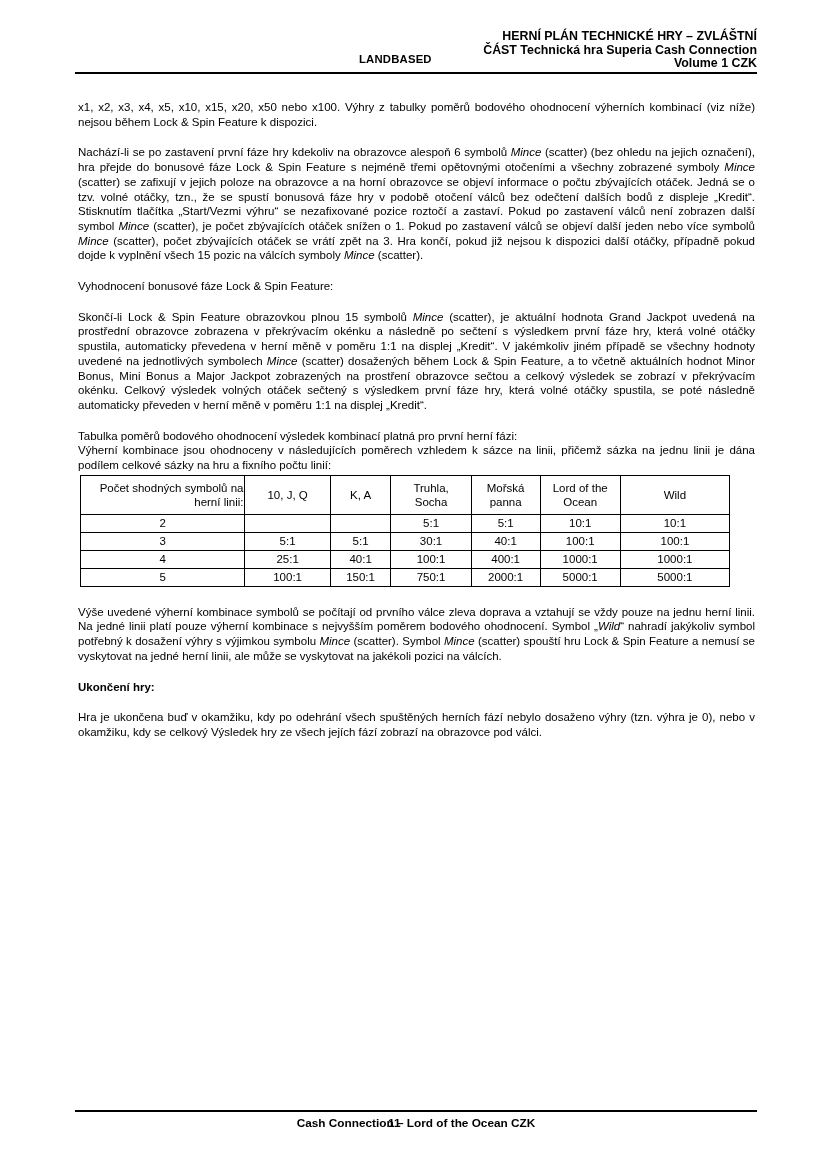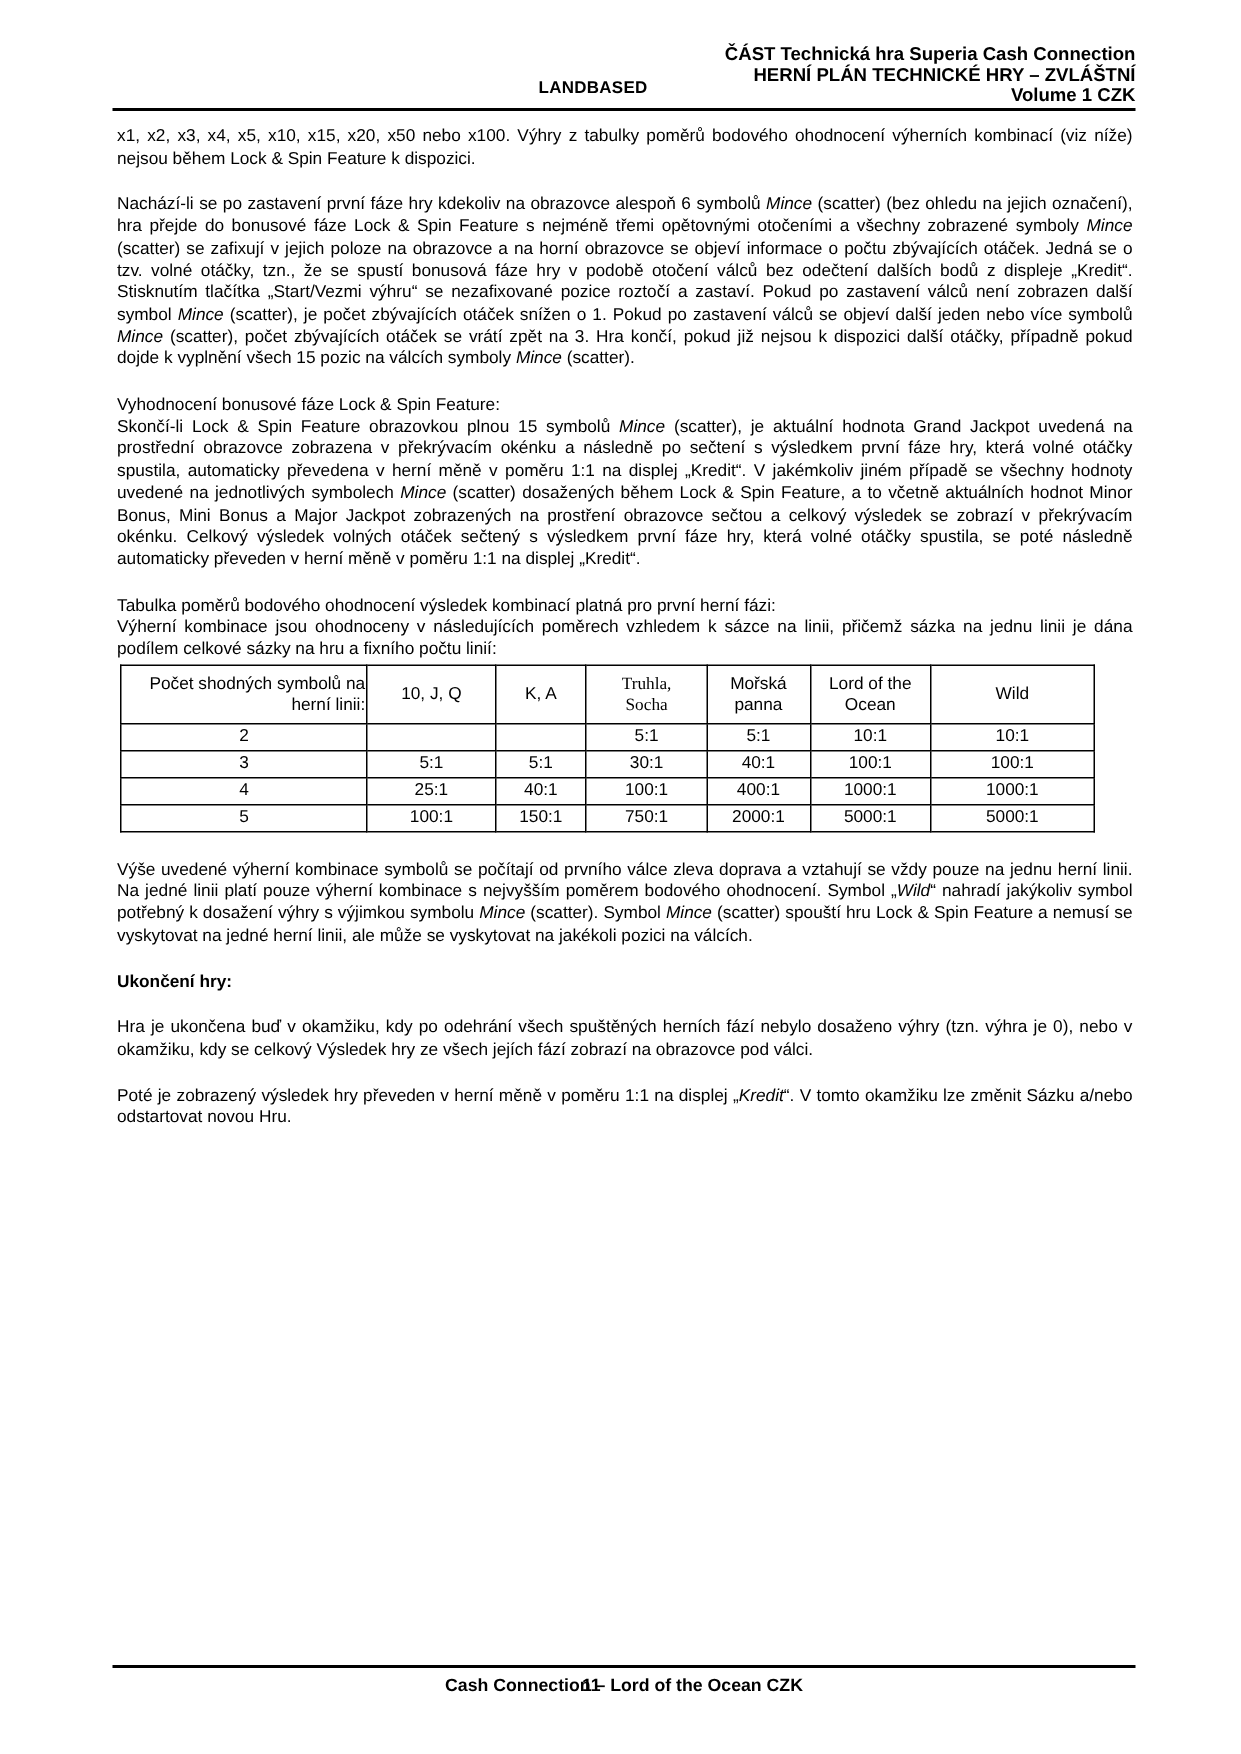--- a/index.html
+++ b/index.html
@@ -23,64 +23,64 @@
     position: absolute; right: 0; top: 30px; width: 440px;
     text-align: right; font-weight: bold;
     font-size: 12.4px; line-height: 13.6px;
   }
 
   
   .content {
     position: absolute; left: 78px; right: 72px; top: 84px;
     font-size: 11.5px; line-height: 14.7px; text-align: justify;
   }
-  .content p { margin: 0 0 16px 0; }
+  .content p { margin: 16px 0 16px 0; }
   .content p.tight { margin: 0; }
   .ending-heading { font-weight: bold; margin: 0 0 10px 0; }
 
   
   table.payout {
     width: 650px; margin: 2px 0 18px 2px;
     border-collapse: collapse; table-layout: fixed;
     font-size: 11.5px; text-align: center;
   }
   table.payout th, table.payout td {
     border: 1px solid #000; padding: 0; text-align: center;
   }
   table.payout th {
     font-weight: normal; white-space: pre-line;
     height: 34px; line-height: 14px; vertical-align: middle; padding: 2px 1px;
   }
   table.payout td { height: 17px; line-height: 17px; }
   table.payout th:nth-child(1) { width: 25.7%; text-align: right; }
   table.payout th:nth-child(2) { width: 13.1%; }
   table.payout th:nth-child(3) { width: 9.2%; }
-  table.payout th:nth-child(4) { width: 12.3%; font-family: Liberation Serif, serif; }
+  table.payout th:nth-child(4) { width: 12.3%; }
   table.payout th:nth-child(5) { width: 10.5%; }
   table.payout th:nth-child(6) { width: 12.3%; }
   table.payout th:nth-child(7) { width: 16.9%; }
 
   
   .footer {
     position: absolute; left: 75px; right: 70px; top: 1110px;
     border-top: 2px solid #000; padding-top: 4px;
     font-weight: bold; font-size: 11.8px; text-align: center;
   }
   .page-num { position: absolute; left: 313px; top: 4px; }
 </style>
 </head>
 <body>
 
 <div class="page">
 
   <div class="header">
     <span class="landbased">LANDBASED</span>
     <div class="doc-title">
+      <div>HERNÍ PLÁN TECHNICKÉ HRY – ZVLÁŠTNÍ</div>
       <div>ČÁST Technická hra Superia Cash Connection</div>
-      <div>HERNÍ PLÁN TECHNICKÉ HRY – ZVLÁŠTNÍ</div>
       <div>Volume 1 CZK</div>
     </div>
   </div>
 
   <div class="content">
 
     <p>x1, x2, x3, x4, x5, x10, x15, x20, x50 nebo x100. Výhry z tabulky poměrů bodového ohodnocení výherních kombinací (viz níže) nejsou během Lock &amp; Spin Feature k dispozici.</p>
 
     <p>Nachází-li se po zastavení první fáze hry kdekoliv na obrazovce alespoň 6 symbolů <i>Mince</i> (scatter) (bez ohledu na jejich označení), hra přejde do bonusové fáze Lock &amp; Spin Feature s nejméně třemi opětovnými otočeními a všechny zobrazené symboly <i>Mince</i> (scatter) se zafixují v jejich poloze na obrazovce a na horní obrazovce se objeví informace o počtu zbývajících otáček. Jedná se o tzv. volné otáčky, tzn., že se spustí bonusová fáze hry v podobě otočení válců bez odečtení dalších bodů z displeje „Kredit“. Stisknutím tlačítka „Start/Vezmi výhru“ se nezafixované pozice roztočí a zastaví. Pokud po zastavení válců není zobrazen další symbol <i>Mince</i> (scatter), je počet zbývajících otáček snížen o 1. Pokud po zastavení válců se objeví další jeden nebo více symbolů <i>Mince</i> (scatter), počet zbývajících otáček se vrátí zpět na 3. Hra končí, pokud již nejsou k dispozici další otáčky, případně pokud dojde k vyplnění všech 15 pozic na válcích symboly <i>Mince</i> (scatter).</p>
 
@@ -144,21 +144,20 @@
           </tr>
         </tbody>
     </table>
 
     <p>Výše uvedené výherní kombinace symbolů se počítají od prvního válce zleva doprava a vztahují se vždy pouze na jednu herní linii. Na jedné linii platí pouze výherní kombinace s nejvyšším poměrem bodového ohodnocení. Symbol „<i>Wild</i>“ nahradí jakýkoliv symbol potřebný k dosažení výhry s výjimkou symbolu <i>Mince</i> (scatter). Symbol <i>Mince</i> (scatter) spouští hru Lock &amp; Spin Feature a nemusí se vyskytovat na jedné herní linii, ale může se vyskytovat na jakékoli pozici na válcích.</p>
 
     <p class="ending-heading">Ukončení hry:</p>
 
     <p>Hra je ukončena buď v okamžiku, kdy po odehrání všech spuštěných herních fází nebylo dosaženo výhry (tzn. výhra je 0), nebo v okamžiku, kdy se celkový Výsledek hry ze všech jejích fází zobrazí na obrazovce pod válci.</p>
 
-    <p>Poté je zobrazený výsledek hry převeden v herní měně v poměru 1:1 na displej „<i>Kredit</i>“. V tomto okamžiku lze změnit Sázku a/nebo odstartovat novou Hru.</p>
 
   </div>
 
   <div class="footer">
     <span>Cash Connection – Lord of the Ocean CZK</span>
     <span class="page-num">11</span>
   </div>
 
 </div>
 

